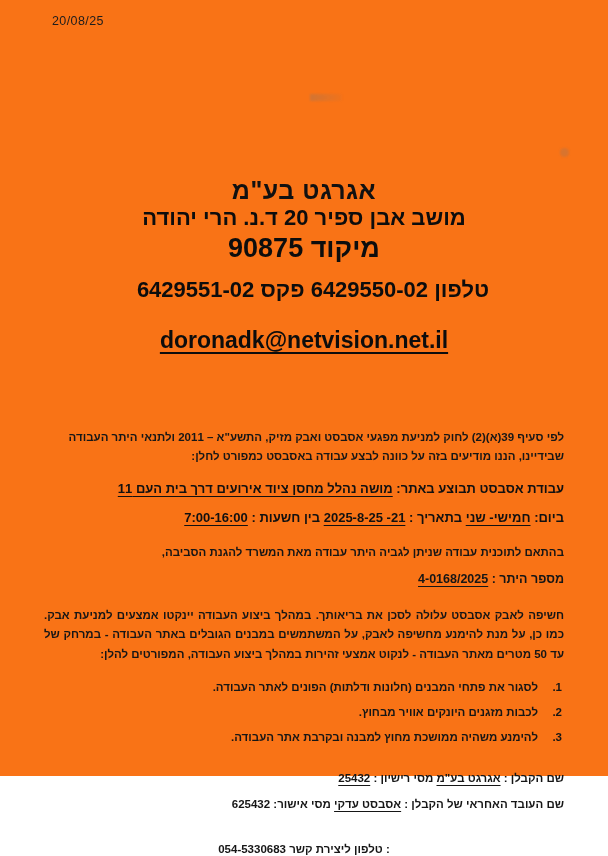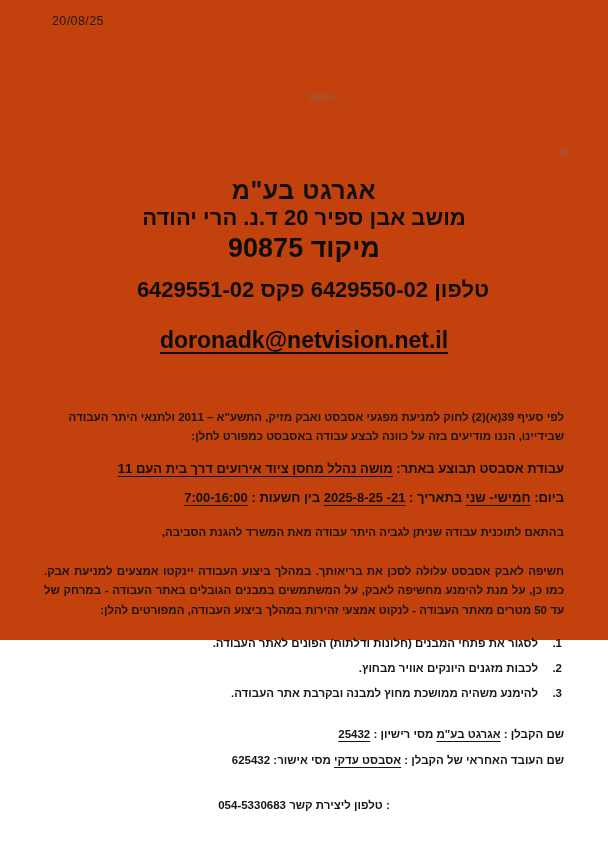--- a/index.html
+++ b/index.html
@@ -11,22 +11,22 @@
     width: 608px;
     height: 856px;
     font-family: "Liberation Sans", sans-serif;
     color: #161616;
     position: relative;
     overflow: hidden;
   }
   .page {
     position: relative;
     width: 608px;
-    height: 640px;
-    background: #c2410c;
+    height: 776px;
+    background: #f97316;
     box-sizing: border-box;
   }
 
   .fax-date {
     position: absolute;
     top: 14px;
     left: 52px;
     font-size: 12.5px;
     letter-spacing: .4px;
     color: #1d1d1d;
@@ -76,21 +76,21 @@
     margin-top: 24px;
     color: #0d0d0d;
     direction: ltr;
     text-decoration: underline;
     text-underline-offset: 4px;
   }
 
   
   .body-block {
     position: absolute;
-    top: 408px;
+    top: 428px;
     left: 44px;
     width: 520px;
     direction: rtl;
     text-align: right;
   }
   .para {
     font-size: 11.5px;
     line-height: 1.62;
     color: #171717;
     font-weight: 600;
@@ -251,20 +251,24 @@
       <span class="label-small">ביום:</span>
       <span class="u">חמישי- שני</span>
       <span class="label-small">בתאריך :</span>
       <span class="u ltr-inline">2025-8-25 -21</span>
       <span class="label-small">בין חשעות :</span>
       <span class="u ltr-inline">7:00-16:00</span>
     </div>
 
     <div class="para-mid">בהתאם לתוכנית עבודה שניתן לגביה היתר עבודה מאת המשרד להגנת הסביבה,</div>
 
+    <div class="permit-row">
+      <span>מספר היתר :</span>
+      <span class="u ltr-inline">4-0168/2025</span>
+    </div>
 
     <div class="para-long">חשיפה לאבק אסבסט עלולה לסכן את בריאותך. במהלך ביצוע העבודה יינקטו אמצעים למניעת אבק. כמו כן, על מנת להימנע מחשיפה לאבק, על המשתמשים במבנים הגובלים באתר העבודה - במרחק של עד 50 מטרים מאתר העבודה - לנקוט אמצעי זהירות במהלך ביצוע העבודה, המפורטים להלן:</div>
 
     <ol class="items">
       <li>
         <span class="num">1.</span>
         <span>לסגור את פתחי המבנים (חלונות ודלתות) הפונים לאתר העבודה.</span>
       </li>
       <li>
         <span class="num">2.</span>

